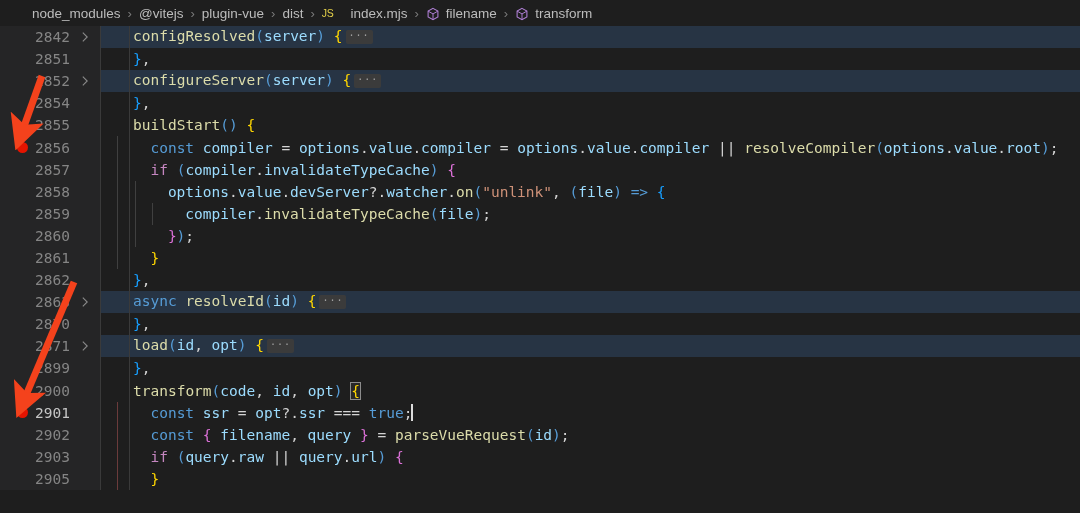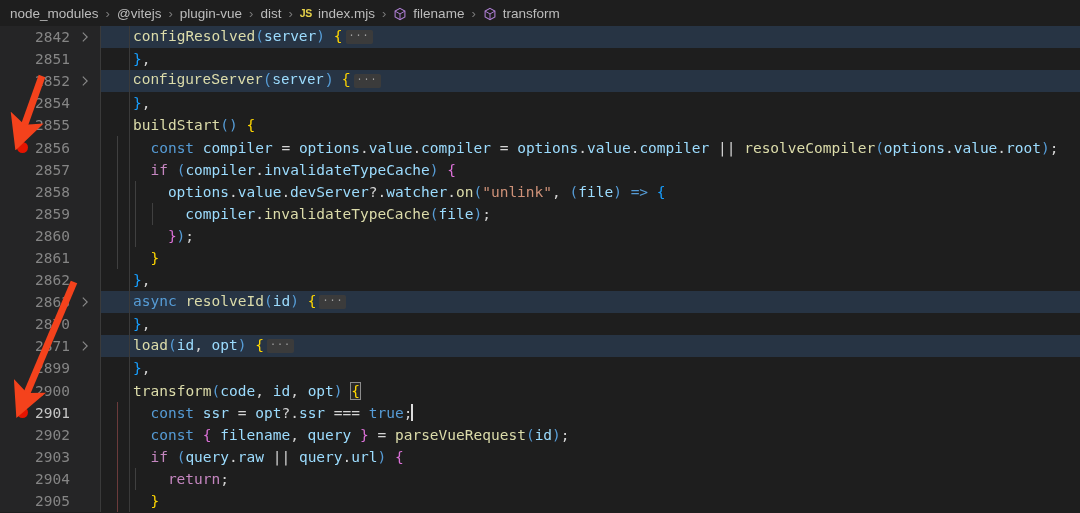--- a/index.html
+++ b/index.html
@@ -21,21 +21,21 @@
 
   
   .breadcrumb {
     position: absolute;
     top: 0; left: 0;
     width: 960px;
     height: 26px;
     background: #1e1e1e;
     display: flex;
     align-items: center;
-    padding-left: 10px;
+    padding-left: 32px;
     font-family: "Liberation Sans", "DejaVu Sans", sans-serif;
     font-size: 13.5px;
     color: #a9a9a9;
     white-space: nowrap;
     z-index: 5;
   }
   .crumb {
     display: inline-flex;
     align-items: center;
     color: #bcbcbc;
@@ -43,24 +43,24 @@
   }
   .crumb-sep {
     color: #7a7a7a;
     font-size: 13px;
     margin: 0 7px;
     display: inline-block;
   }
   .js-icon {
     color: #e6d24a;
     font-size: 10.5px;
-    font-weight: bold;
+    font-weight: normal;
     font-family: "Liberation Sans", sans-serif;
     letter-spacing: -0.3px;
-    margin-right: 1px;
+    margin-right: 12px;
   }
   .sym-icon {
     display: inline-block;
     width: 14px; height: 14px;
     position: relative;
     top: 1px;
     margin-right: 1px;
   }
 
   
@@ -245,21 +245,21 @@
       </span>
     </div>
 
   <div class="editor" id="editor">
       <div class="row folded-hl"><div class="gutter"><div class="lnum">2842</div><svg class="chev" viewBox="0 0 16 16">
             <path d="M5.5 3 L10.5 8 L5.5 13" fill="none" stroke="#8a8a8a" stroke-width="1.3"></path>
           </svg></div><div class="code-area"><span style="padding-left: 0px;"><span class="t-fn">configResolved</span><span class="t-paren">(</span><span class="t-var">server</span><span class="t-paren">)</span> <span class="t-brace-y">{</span><span class="fold-ellipsis">···</span></span></div><div class="rule r1"></div><div class="rule r2"></div></div>
       <div class="row"><div class="gutter"><div class="lnum">2851</div></div><div class="code-area"><span style="padding-left: 0px;"><span class="t-brace-b">}</span><span class="t-punct">,</span></span></div><div class="rule r1"></div><div class="rule r2"></div></div>
       <div class="row folded-hl"><div class="gutter"><div class="lnum">2852</div><svg class="chev" viewBox="0 0 16 16">
             <path d="M5.5 3 L10.5 8 L5.5 13" fill="none" stroke="#8a8a8a" stroke-width="1.3"></path>
-          </svg></div><div class="code-area"><span style="padding-left: 0px; font-family: Liberation Mono, monospace;"><span class="t-fn">configureServer</span><span class="t-paren">(</span><span class="t-var">server</span><span class="t-paren">)</span> <span class="t-brace-y">{</span><span class="fold-ellipsis">···</span></span></div><div class="rule r1"></div><div class="rule r2"></div></div>
+          </svg></div><div class="code-area"><span style="padding-left: 0px;"><span class="t-fn">configureServer</span><span class="t-paren">(</span><span class="t-var">server</span><span class="t-paren">)</span> <span class="t-brace-y">{</span><span class="fold-ellipsis">···</span></span></div><div class="rule r1"></div><div class="rule r2"></div></div>
       <div class="row"><div class="gutter"><div class="lnum">2854</div></div><div class="code-area"><span style="padding-left: 0px;"><span class="t-brace-b">}</span><span class="t-punct">,</span></span></div><div class="rule r1"></div><div class="rule r2"></div></div>
       <div class="row"><div class="gutter"><div class="lnum">2855</div></div><div class="code-area"><span style="padding-left: 0px;"><span class="t-fn">buildStart</span><span class="t-paren">(</span><span class="t-paren">)</span> <span class="t-brace-y">{</span></span></div><div class="rule r1"></div><div class="rule r2"></div></div>
       <div class="row"><div class="gutter"><div class="bp"></div><div class="lnum">2856</div></div><div class="code-area"><div class="indent-guide" style="left: 17.44px;"></div><span style="padding-left: 17.44px;"><span class="t-decl">const</span> <span class="t-var">compiler</span> <span class="t-punct">=</span> <span class="t-var">options</span><span class="t-punct">.</span><span class="t-var">value</span><span class="t-punct">.</span><span class="t-var">compiler</span> <span class="t-punct">=</span> <span class="t-var">options</span><span class="t-punct">.</span><span class="t-var">value</span><span class="t-punct">.</span><span class="t-var">compiler</span> <span class="t-punct">||</span> <span class="t-fn">resolveCompiler</span><span class="t-paren">(</span><span class="t-var">options</span><span class="t-punct">.</span><span class="t-var">value</span><span class="t-punct">.</span><span class="t-var">root</span><span class="t-paren">)</span><span class="t-punct">;</span></span></div><div class="rule r1"></div><div class="rule r2"></div></div>
       <div class="row"><div class="gutter"><div class="lnum">2857</div></div><div class="code-area"><div class="indent-guide" style="left: 17.44px;"></div><span style="padding-left: 17.44px;"><span class="t-kw">if</span> <span class="t-paren">(</span><span class="t-var">compiler</span><span class="t-punct">.</span><span class="t-var">invalidateTypeCache</span><span class="t-paren">)</span> <span class="t-brace-p">{</span></span></div><div class="rule r1"></div><div class="rule r2"></div></div>
       <div class="row"><div class="gutter"><div class="lnum">2858</div></div><div class="code-area"><div class="indent-guide" style="left: 17.44px;"></div><div class="indent-guide" style="left: 34.88px;"></div><span style="padding-left: 34.88px;"><span class="t-var">options</span><span class="t-punct">.</span><span class="t-var">value</span><span class="t-punct">.</span><span class="t-var">devServer</span><span class="t-punct">?.</span><span class="t-var">watcher</span><span class="t-punct">.</span><span class="t-fn">on</span><span class="t-paren">(</span><span class="t-str">"unlink"</span><span class="t-punct">,</span> <span class="t-paren">(</span><span class="t-var">file</span><span class="t-paren">)</span> <span class="t-decl">=&gt;</span> <span class="t-brace-b">{</span></span></div><div class="rule r1"></div><div class="rule r2"></div></div>
       <div class="row"><div class="gutter"><div class="lnum">2859</div></div><div class="code-area"><div class="indent-guide" style="left: 17.44px;"></div><div class="indent-guide" style="left: 34.88px;"></div><div class="indent-guide" style="left: 52.32px;"></div><span style="padding-left: 52.32px;"><span class="t-var">compiler</span><span class="t-punct">.</span><span class="t-fn">invalidateTypeCache</span><span class="t-paren">(</span><span class="t-var">file</span><span class="t-paren">)</span><span class="t-punct">;</span></span></div><div class="rule r1"></div><div class="rule r2"></div></div>
       <div class="row"><div class="gutter"><div class="lnum">2860</div></div><div class="code-area"><div class="indent-guide" style="left: 17.44px;"></div><div class="indent-guide" style="left: 34.88px;"></div><span style="padding-left: 34.88px;"><span class="t-brace-p">}</span><span class="t-paren">)</span><span class="t-punct">;</span></span></div><div class="rule r1"></div><div class="rule r2"></div></div>
       <div class="row"><div class="gutter"><div class="lnum">2861</div></div><div class="code-area"><div class="indent-guide" style="left: 17.44px;"></div><span style="padding-left: 17.44px;"><span class="t-brace-y">}</span></span></div><div class="rule r1"></div><div class="rule r2"></div></div>
       <div class="row"><div class="gutter"><div class="lnum">2862</div></div><div class="code-area"><span style="padding-left: 0px;"><span class="t-brace-b">}</span><span class="t-punct">,</span></span></div><div class="rule r1"></div><div class="rule r2"></div></div>
       <div class="row folded-hl"><div class="gutter"><div class="lnum">2863</div><svg class="chev" viewBox="0 0 16 16">
@@ -267,21 +267,20 @@
           </svg></div><div class="code-area"><span style="padding-left: 0px;"><span class="t-decl">async</span> <span class="t-fn">resolveId</span><span class="t-paren">(</span><span class="t-var">id</span><span class="t-paren">)</span> <span class="t-brace-y">{</span><span class="fold-ellipsis">···</span></span></div><div class="rule r1"></div><div class="rule r2"></div></div>
       <div class="row"><div class="gutter"><div class="lnum">2870</div></div><div class="code-area"><span style="padding-left: 0px;"><span class="t-brace-b">}</span><span class="t-punct">,</span></span></div><div class="rule r1"></div><div class="rule r2"></div></div>
       <div class="row folded-hl"><div class="gutter"><div class="lnum">2871</div><svg class="chev" viewBox="0 0 16 16">
             <path d="M5.5 3 L10.5 8 L5.5 13" fill="none" stroke="#8a8a8a" stroke-width="1.3"></path>
           </svg></div><div class="code-area"><span style="padding-left: 0px;"><span class="t-fn">load</span><span class="t-paren">(</span><span class="t-var">id</span><span class="t-punct">,</span> <span class="t-var">opt</span><span class="t-paren">)</span> <span class="t-brace-y">{</span><span class="fold-ellipsis">···</span></span></div><div class="rule r1"></div><div class="rule r2"></div></div>
       <div class="row"><div class="gutter"><div class="lnum">2899</div></div><div class="code-area"><span style="padding-left: 0px;"><span class="t-brace-b">}</span><span class="t-punct">,</span></span></div><div class="rule r1"></div><div class="rule r2"></div></div>
       <div class="row"><div class="gutter"><div class="lnum">2900</div></div><div class="code-area"><span style="padding-left: 0px;"><span class="t-fn">transform</span><span class="t-paren">(</span><span class="t-var">code</span><span class="t-punct">,</span> <span class="t-var">id</span><span class="t-punct">,</span> <span class="t-var">opt</span><span class="t-paren">)</span> <span class="t-brace-y bracket-box">{</span></span></div><div class="rule r1"></div><div class="rule r2"></div></div>
       <div class="row current-line"><div class="gutter"><div class="bp"></div><div class="lnum active">2901</div></div><div class="code-area"><div class="indent-guide active" style="left: 17.44px;"></div><span style="padding-left: 17.44px;"><span class="t-decl">const</span> <span class="t-var">ssr</span> <span class="t-punct">=</span> <span class="t-var">opt</span><span class="t-punct">?.</span><span class="t-var">ssr</span> <span class="t-punct">===</span> <span class="t-decl">true</span><span class="t-punct">;</span></span><span class="cursor"></span></div><div class="rule r1"></div><div class="rule r2"></div></div>
       <div class="row"><div class="gutter"><div class="lnum">2902</div></div><div class="code-area"><div class="indent-guide active" style="left: 17.44px;"></div><span style="padding-left: 17.44px;"><span class="t-decl">const</span> <span class="t-brace-p">{</span> <span class="t-var">filename</span><span class="t-punct">,</span> <span class="t-var">query</span> <span class="t-brace-p">}</span> <span class="t-punct">=</span> <span class="t-fn">parseVueRequest</span><span class="t-paren">(</span><span class="t-var">id</span><span class="t-paren">)</span><span class="t-punct">;</span></span></div><div class="rule r1"></div><div class="rule r2"></div></div>
       <div class="row"><div class="gutter"><div class="lnum">2903</div></div><div class="code-area"><div class="indent-guide active" style="left: 17.44px;"></div><span style="padding-left: 17.44px;"><span class="t-kw">if</span> <span class="t-paren">(</span><span class="t-var">query</span><span class="t-punct">.</span><span class="t-var">raw</span> <span class="t-punct">||</span> <span class="t-var">query</span><span class="t-punct">.</span><span class="t-var">url</span><span class="t-paren">)</span> <span class="t-brace-p">{</span></span></div><div class="rule r1"></div><div class="rule r2"></div></div>
-      <div class="row"><div class="gutter"><div class="lnum">2904</div></div><div class="code-area"><div class="indent-guide active" style="left: 17.44px;"></div><div class="indent-guide" style="left: 34.88px;"></div><span style="padding-left: 34.88px;"><span class="t-kw">return</span><span class="t-punct">;</span></span></div><div class="rule r1"></div><div class="rule r2"></div></div>
       <div class="row"><div class="gutter"><div class="lnum">2905</div></div><div class="code-area"><div class="indent-guide active" style="left: 17.44px;"></div><span style="padding-left: 17.44px;"><span class="t-brace-y">}</span></span></div><div class="rule r1"></div><div class="rule r2"></div></div>
     </div>
 
   <svg class="arrow-layer" id="arrow-layer" width="1080" height="513" viewBox="0 0 1080 513">
       <defs>
         <marker id="arrhead0" markerWidth="5" markerHeight="5" refX="2.2" refY="2.5" orient="auto" markerUnits="strokeWidth">
           <path d="M0,0 L5,2.5 L0,5 L1.1,2.5 Z" fill="#f4421c"></path>
         </marker>
         <marker id="arrhead1" markerWidth="5" markerHeight="5" refX="2.2" refY="2.5" orient="auto" markerUnits="strokeWidth">
           <path d="M0,0 L5,2.5 L0,5 L1.1,2.5 Z" fill="#f4421c"></path>

